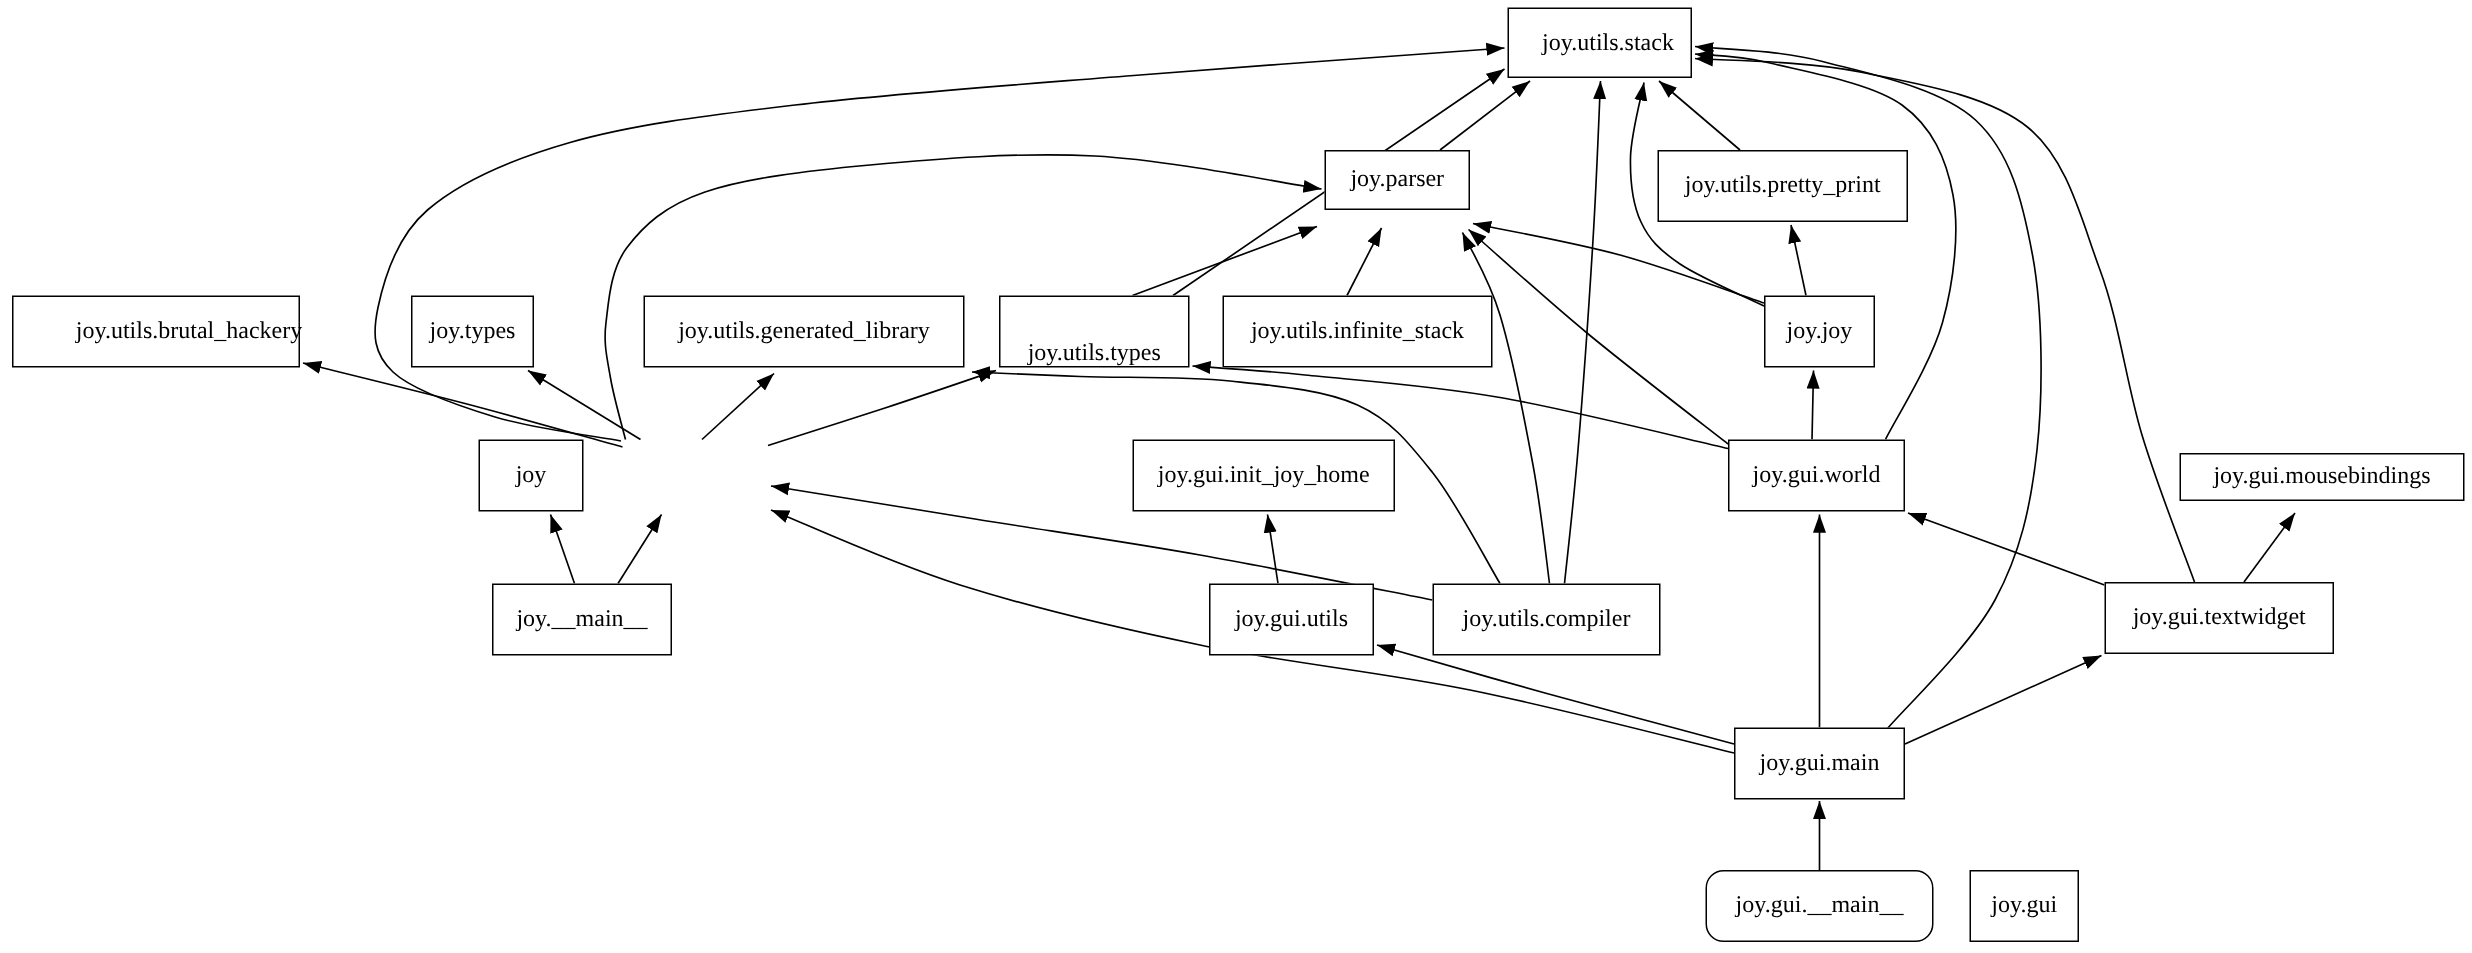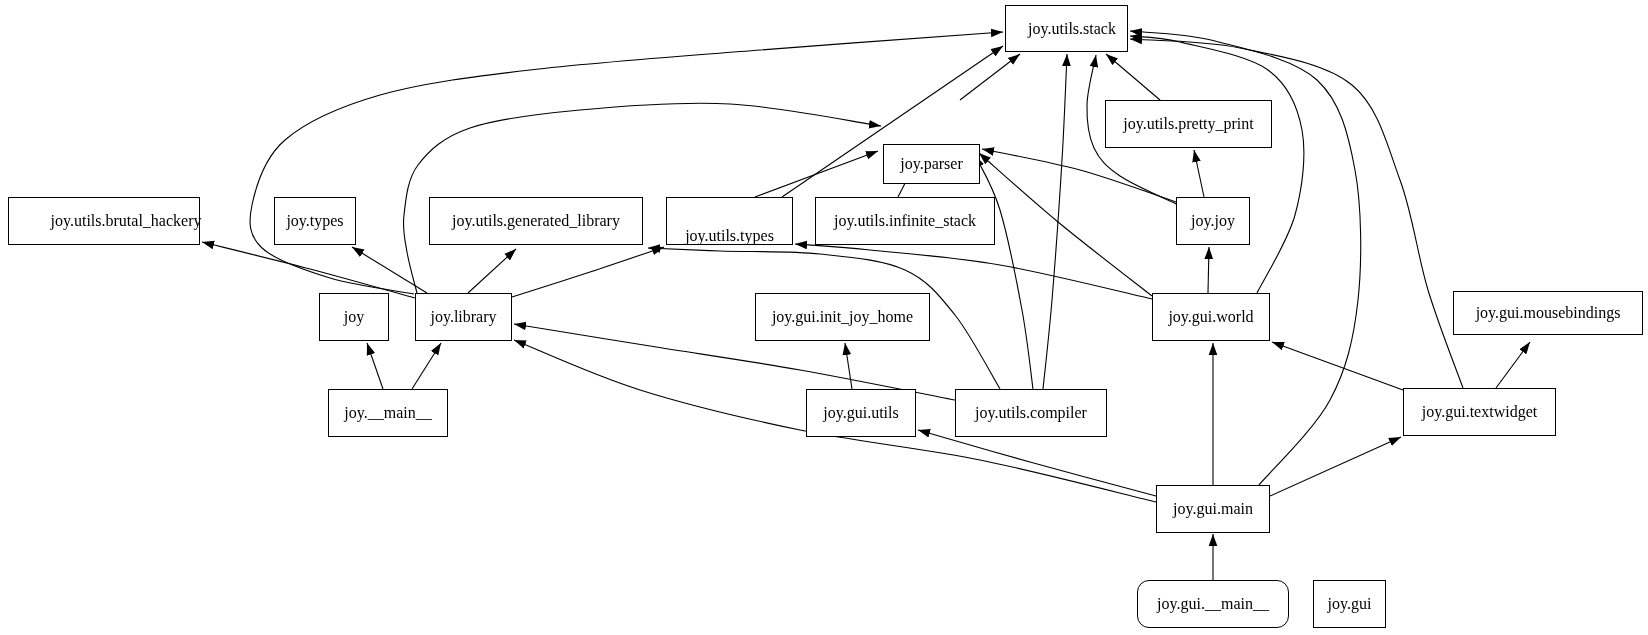--- a/index.html
+++ b/index.html
@@ -54,21 +54,21 @@
       <path d="M1258,486 C1270.0,471.7 1313.3,431.0 1330,400 C1346.7,369.0 1353.8,338.3 1358,300 C1362.2,261.7 1361.8,206.7 1355,170 C1348.2,133.3 1340.3,101.5 1317,80 C1293.7,58.5 1246.2,49.2 1215,41 C1183.8,32.8 1144.2,32.7 1130,31" class="edge" marker-end="url(#arrowhead)"></path>
       <path d="M1213,580 L1213,534" class="edge" marker-end="url(#arrowhead)"></path>
       <path d="M1403,390 L1272,342" class="edge" marker-end="url(#arrowhead)"></path>
       <path d="M1496,388 L1530,342" class="edge" marker-end="url(#arrowhead)"></path>
       <path d="M1463,388 C1457.2,371.7 1438.5,324.7 1428,290 C1417.5,255.3 1412.7,214.2 1400,180 C1387.3,145.8 1378.7,107.0 1352,85 C1325.3,63.0 1277.0,55.7 1240,48 C1203.0,40.3 1148.3,40.5 1130,39" class="edge" marker-end="url(#arrowhead)"></path>
     </svg>
   <div id="node-layer">
       <div class="node" style="left: 1005px; top: 5px; width: 123px; height: 47px; padding-left: 11px;">
         <span>joy.utils.stack</span>
       </div>
-      <div class="node" style="left: 883px; top: 100px; width: 97px; height: 40px; margin-top: 44px;">
+      <div class="node" style="left: 883px; top: 100px; width: 97px; height: 40px;">
         <span>joy.parser</span>
       </div>
       <div class="node" style="left: 1105px; top: 100px; width: 167px; height: 48px;">
         <span>joy.utils.pretty_print</span>
       </div>
       <div class="node" style="left: 8px; top: 197px; width: 192px; height: 48px; padding-left: 44px;">
         <span>joy.utils.brutal_hackery</span>
       </div>
       <div class="node" style="left: 274px; top: 197px; width: 82px; height: 48px;">
         <span>joy.types</span>
@@ -81,30 +81,27 @@
       </div>
       <div class="node" style="left: 815px; top: 197px; width: 180px; height: 48px;">
         <span>joy.utils.infinite_stack</span>
       </div>
       <div class="node" style="left: 1176px; top: 197px; width: 74px; height: 48px;">
         <span>joy.joy</span>
       </div>
       <div class="node" style="left: 319px; top: 293px; width: 70px; height: 48px;">
         <span>joy</span>
       </div>
-      <div class="node" style="left: 415px; top: 293px; width: 97px; height: 48px;">
-        <span>joy.library</span>
-      </div>
       <div class="node" style="left: 755px; top: 293px; width: 175px; height: 48px;">
         <span>joy.gui.init_joy_home</span>
       </div>
       <div class="node" style="left: 1152px; top: 293px; width: 118px; height: 48px;">
         <span>joy.gui.world</span>
       </div>
-      <div class="node" style="left: 1453px; top: 291px; width: 190px; height: 44px;">
+      <div class="node" style="left: 1453px; top: 302px; width: 190px; height: 32px;">
         <span>joy.gui.mousebindings</span>
       </div>
       <div class="node" style="left: 328px; top: 389px; width: 120px; height: 48px;">
         <span>joy.__main__</span>
       </div>
       <div class="node" style="left: 806px; top: 389px; width: 110px; height: 48px;">
         <span>joy.gui.utils</span>
       </div>
       <div class="node" style="left: 955px; top: 389px; width: 152px; height: 48px;">
         <span>joy.utils.compiler</span>

